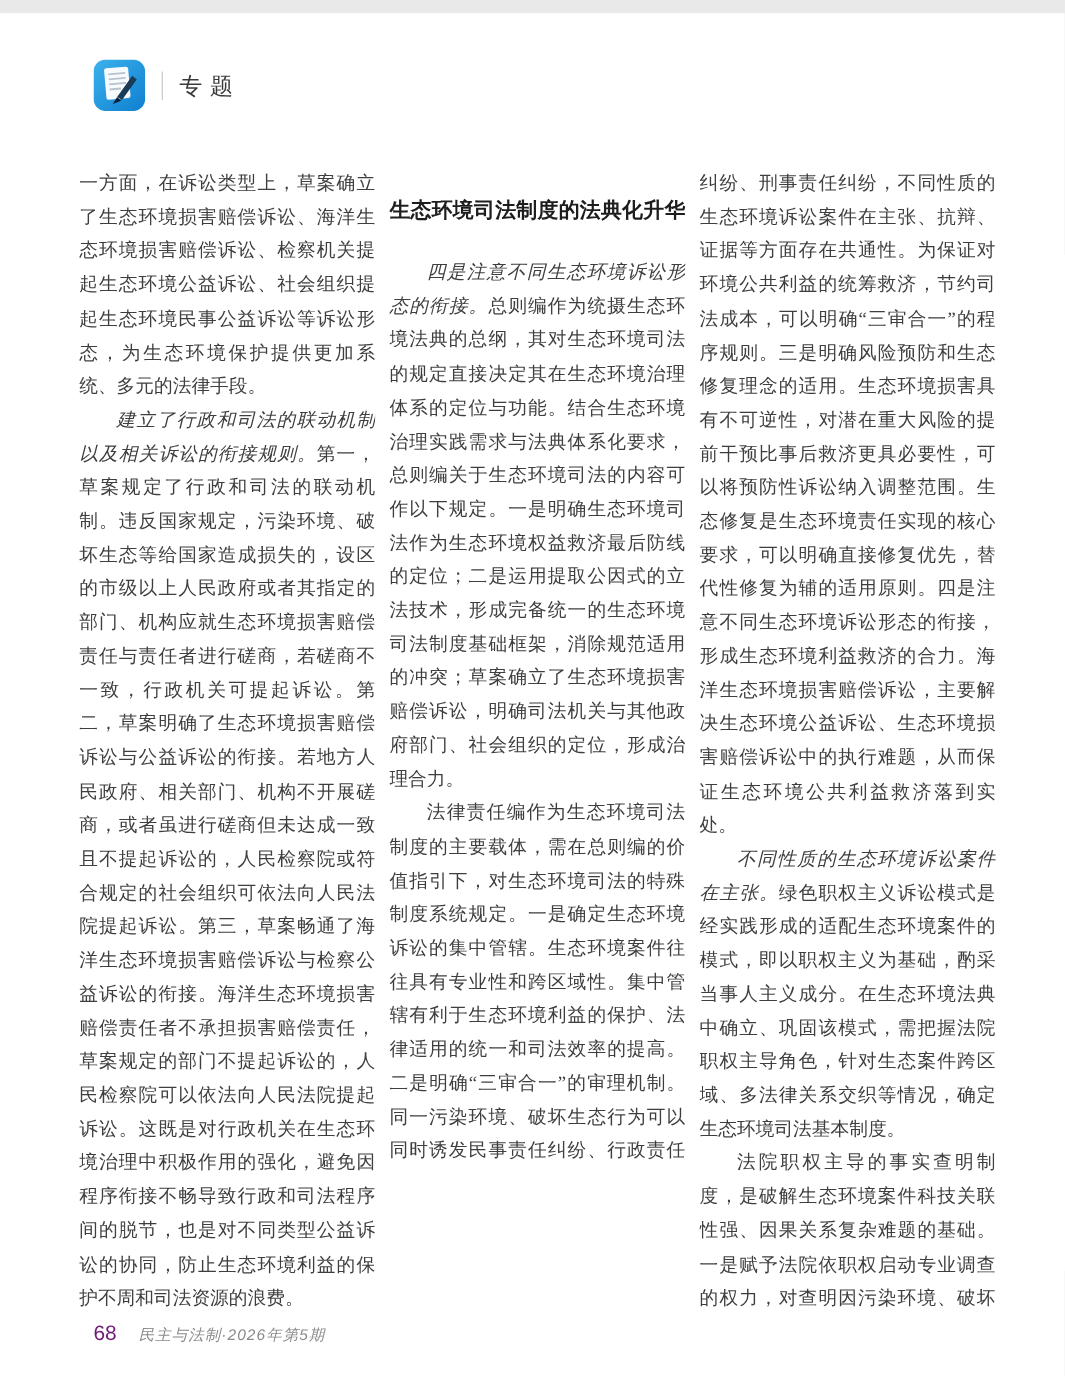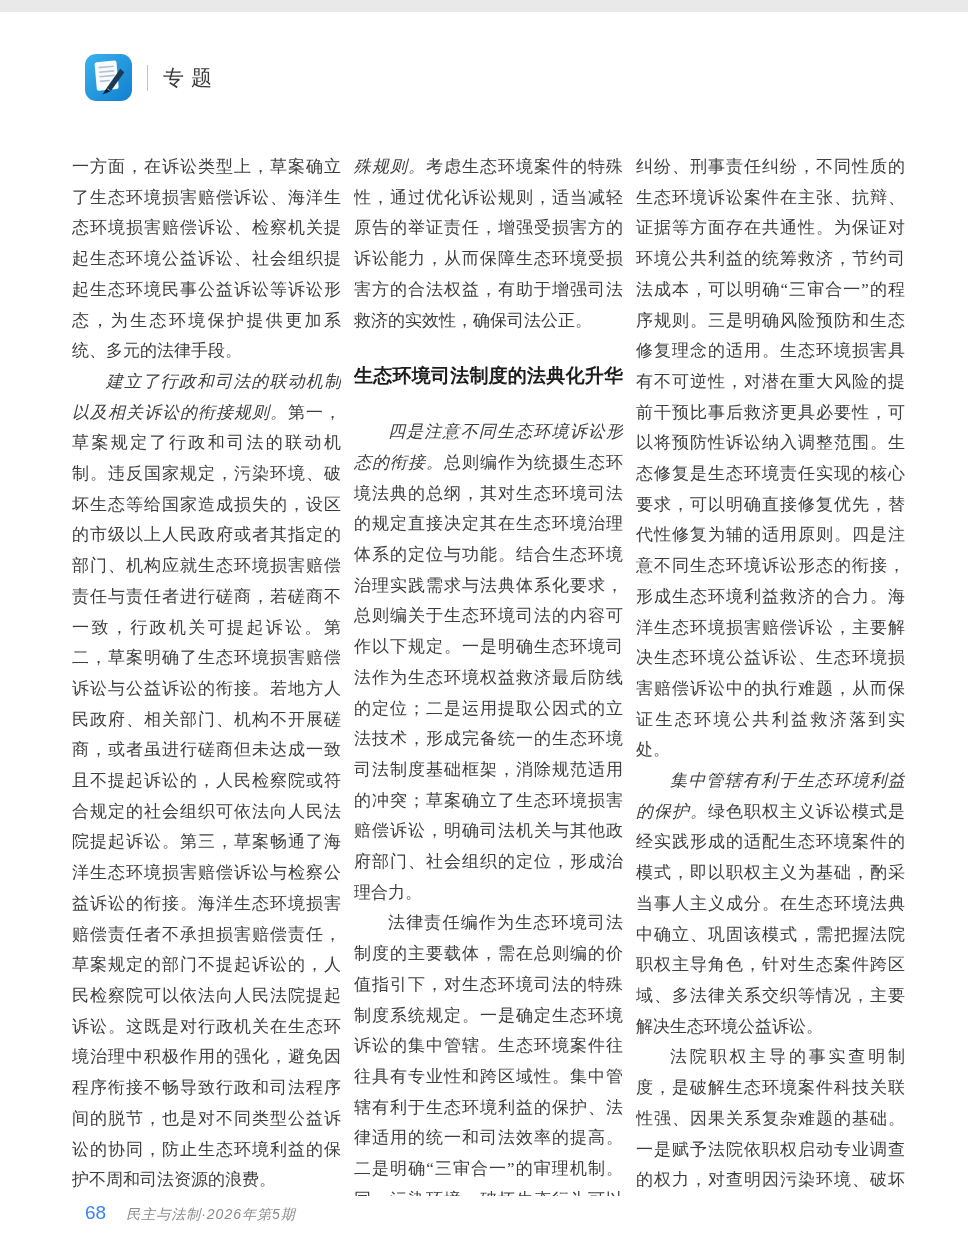--- a/index.html
+++ b/index.html
@@ -33,21 +33,21 @@
   .col-heading{
     font-family:Liberation Serif, serif;
     font-size:19px;font-weight:700;color:#1d1d1d;
     margin:27px 0 28px;line-height:26px;
     text-align:justify;text-align-last:justify;
   }
   
   .footer{position:absolute;left:85px;top:1190px;display:flex;align-items:baseline;gap:20px;}
   .page-number{
     font-family:"Liberation Sans","DejaVu Sans",sans-serif;
-    font-size:19px;color:#3b82f6;text-align:right;
+    font-size:19px;color:#701a75;text-align:right;
   }
   .journal-line{
     font-family:"Liberation Sans","DejaVu Sans",sans-serif;
     font-size:14px;color:#8a8a8a;letter-spacing:1px;font-style:italic;
   }
   
   .accent-bar{position:absolute;left:0;bottom:0;width:100%;height:11px;}
 </style>
 </head>
 <body>
@@ -77,28 +77,27 @@
     <div class="section-label">专题</div>
   </div>
 
   <div class="columns" id="columns">
       <div class="col">
         <p class="para"><span class="normal">一方面，在诉讼类型上，草案确立了生态环境损害赔偿诉讼、海洋生态环境损害赔偿诉讼、检察机关提起生态环境公益诉讼、社会组织提起生态环境民事公益诉讼等诉讼形态，为生态环境保护提供更加系统、多元的法律手段。</span></p>
         <p class="para indent"><span class="kai">建立了行政和司法的联动机制以及相关诉讼的衔接规则。</span><span class="normal">第一，草案规定了行政和司法的联动机制。违反国家规定，污染环境、破坏生态等给国家造成损失的，设区的市级以上人民政府或者其指定的部门、机构应就生态环境损害赔偿责任与责任者进行磋商，若磋商不一致，行政机关可提起诉讼。第二，草案明确了生态环境损害赔偿诉讼与公益诉讼的衔接。若地方人民政府、相关部门、机构不开展磋商，或者虽进行磋商但未达成一致且不提起诉讼的，人民检察院或符合规定的社会组织可依法向人民法院提起诉讼。第三，草案畅通了海洋生态环境损害赔偿诉讼与检察公益诉讼的衔接。海洋生态环境损害赔偿责任者不承担损害赔偿责任，草案规定的部门不提起诉讼的，人民检察院可以依法向人民法院提起诉讼。这既是对行政机关在生态环境治理中积极作用的强化，避免因程序衔接不畅导致行政和司法程序间的脱节，也是对不同类型公益诉讼的协同，防止生态环境利益的保护不周和司法资源的浪费。</span></p>
         <p class="para indent cont"></p>
       </div>
       <div class="col">
-        <p class="para"><span class="kai">殊规则。</span><span class="normal">考虑生态环境案件的特殊性，通过优化诉讼规则，适当减轻原告的举证责任，增强受损害方的诉讼能力，从而保障生态环境受损害方的合法权益，有助于增强司法救济的实效性，确保司法公正。</span></p>
         <h2 class="col-heading">生态环境司法制度的法典化升华</h2>
         <p class="para indent"><span class="kai">四是注意不同生态环境诉讼形态的衔接。</span><span class="normal">总则编作为统摄生态环境法典的总纲，其对生态环境司法的规定直接决定其在生态环境治理体系的定位与功能。结合生态环境治理实践需求与法典体系化要求，总则编关于生态环境司法的内容可作以下规定。一是明确生态环境司法作为生态环境权益救济最后防线的定位；二是运用提取公因式的立法技术，形成完备统一的生态环境司法制度基础框架，消除规范适用的冲突；草案确立了生态环境损害赔偿诉讼，明确司法机关与其他政府部门、社会组织的定位，形成治理合力。</span></p>
         <p class="para indent cont"><span class="normal">法律责任编作为生态环境司法制度的主要载体，需在总则编的价值指引下，对生态环境司法的特殊制度系统规定。一是确定生态环境诉讼的集中管辖。生态环境案件往往具有专业性和跨区域性。集中管辖有利于生态环境利益的保护、法律适用的统一和司法效率的提高。二是明确“三审合一”的审理机制。同一污染环境、破坏生态行为可以同时诱发民事责任纠纷、行政责任</span></p>
       </div>
       <div class="col">
         <p class="para"><span class="normal">纠纷、刑事责任纠纷，不同性质的生态环境诉讼案件在主张、抗辩、证据等方面存在共通性。为保证对环境公共利益的统筹救济，节约司法成本，可以明确“三审合一”的程序规则。三是明确风险预防和生态修复理念的适用。生态环境损害具有不可逆性，对潜在重大风险的提前干预比事后救济更具必要性，可以将预防性诉讼纳入调整范围。生态修复是生态环境责任实现的核心要求，可以明确直接修复优先，替代性修复为辅的适用原则。四是注意不同生态环境诉讼形态的衔接，形成生态环境利益救济的合力。海洋生态环境损害赔偿诉讼，主要解决生态环境公益诉讼、生态环境损害赔偿诉讼中的执行难题，从而保证生态环境公共利益救济落到实处。</span></p>
-        <p class="para indent"><span class="kai">集中管辖有利于生态环境利益的保护。</span><span class="normal">绿色职权主义诉讼模式是经实践形成的适配生态环境案件的模式，即以职权主义为基础，酌采当事人主义成分。在生态环境法典中确立、巩固该模式，需把握法院职权主导角色，针对生态案件跨区域、多法律关系交织等情况，主要解决生态环境公益诉讼。</span></p>
+        <p class="para indent"><span class="kai">不同性质的生态环境诉讼案件在主张。</span><span class="normal">绿色职权主义诉讼模式是经实践形成的适配生态环境案件的模式，即以职权主义为基础，酌采当事人主义成分。在生态环境法典中确立、巩固该模式，需把握法院职权主导角色，针对生态案件跨区域、多法律关系交织等情况，确定生态环境司法基本制度。</span></p>
         <p class="para indent cont"><span class="normal">法院职权主导的事实查明制度，是破解生态环境案件科技关联性强、因果关系复杂难题的基础。一是赋予法院依职权启动专业调查的权力，对查明因污染环境、破坏生态引发的案件事实专门性问题，法院可依职权委托具有资质的机构出具鉴定意见、监测数据、评估报告，或聘请技术调</span></p>
       </div>
     </div>
 
   <div class="footer">
     <span class="page-number">68</span>
     <span class="journal-line">民主与法制·2026年第5期</span>
   </div>
 
   <div class="accent-bar" id="accent-bar" style="background: rgb(45, 158, 216);"></div>

